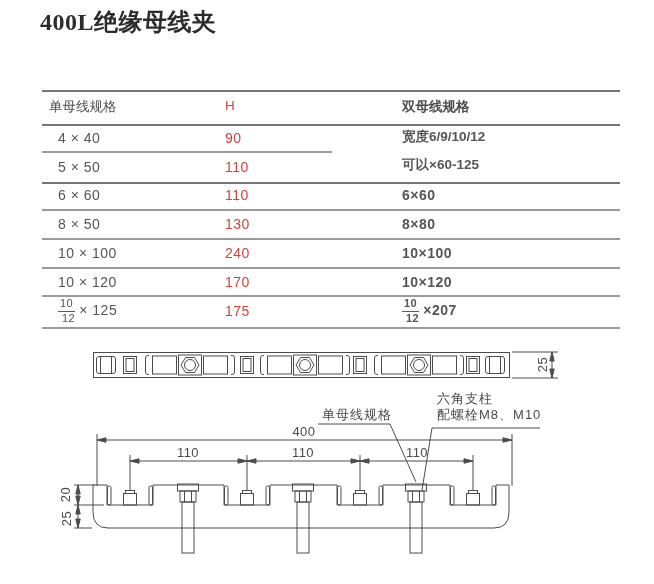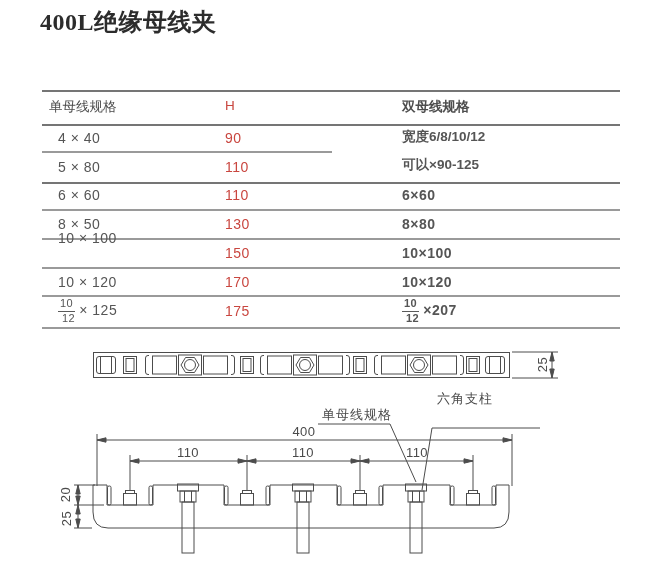--- a/index.html
+++ b/index.html
@@ -56,36 +56,36 @@
   <div class="hline full" style="top:205px;height:2px;"></div>
   <div class="hline full" style="top:237px;height:2px;"></div>
 
   <span class="cell hdr c1h" style="top:8px;">单母线规格</span>
   <span class="cell hdr c2 red" style="top:8px;">H</span>
   <span class="cell hdr c3" style="top:8px;">双母线规格</span>
 
   <span class="cell num c1" style="top:40px;">4 × 40</span>
   <span class="cell num c2 red" style="top:40px;">90</span>
 
-  <span class="cell num c1" style="top:69px;">5 × 80</span>
+  <span class="cell num c1" style="top:69px;">5 × 50</span>
   <span class="cell num c2 red" style="top:69px;">110</span>
 
-  <span class="cell c3" style="top:38px;">宽度6/8/10/12</span>
-  <span class="cell c3" style="top:66px;">可以×90-125</span>
+  <span class="cell c3" style="top:38px;">宽度6/9/10/12</span>
+  <span class="cell c3" style="top:66px;">可以×60-125</span>
 
   <span class="cell num c1" style="top:97px;">6 × 60</span>
   <span class="cell num c2 red" style="top:97px;">110</span>
   <span class="cell num c3" style="top:97px;">6×60</span>
 
   <span class="cell num c1" style="top:126px;">8 × 50</span>
   <span class="cell num c2 red" style="top:126px;">130</span>
   <span class="cell num c3" style="top:126px;text-align:right;">8×80</span>
 
-  <span class="cell num c1" style="top:140px;">10 × 100</span>
-  <span class="cell num c2 red" style="top:155px;">150</span>
+  <span class="cell num c1" style="top:155px;">10 × 100</span>
+  <span class="cell num c2 red" style="top:155px;">240</span>
   <span class="cell num c3" style="top:155px;">10×100</span>
 
   <span class="cell num c1" style="top:184px;">10 × 120</span>
   <span class="cell num c2 red" style="top:184px;text-align:right;">170</span>
   <span class="cell num c3" style="top:184px;">10×120</span>
 
   <span class="cell num c1" style="top:208px;">
     <span class="frac"><span class="fnum">10</span><span class="fden">12</span></span><span>× 125</span>
   </span>
   <span class="cell num c2 red" style="top:213px;">175</span>
@@ -237,13 +237,14 @@
   <span class="dimtxt" style="left:286px;top:84px;width:36px;">400</span>
   <span class="dimtxt" style="left:170px;top:105px;width:36px;">110</span>
   <span class="dimtxt" style="left:285px;top:105px;width:36px;">110</span>
   <span class="dimtxt" style="left:399px;top:105px;width:36px;">110</span>
   <span class="dimtxt rot" style="left:52px;top:147px;">20</span>
   <span class="dimtxt rot" style="left:53px;top:171px;">25</span>
   <span class="dimtxt rot" style="left:529px;top:17px;">25</span>
 
   <span class="lbl" style="left:322px;top:66px;">单母线规格</span>
   <span class="lbl" style="left:437px;top:50px;">六角支柱</span>
+  <span class="lbl" style="left:437px;top:66px;">配螺栓M8、M10</span>
 </div>
 
 </body></html>

